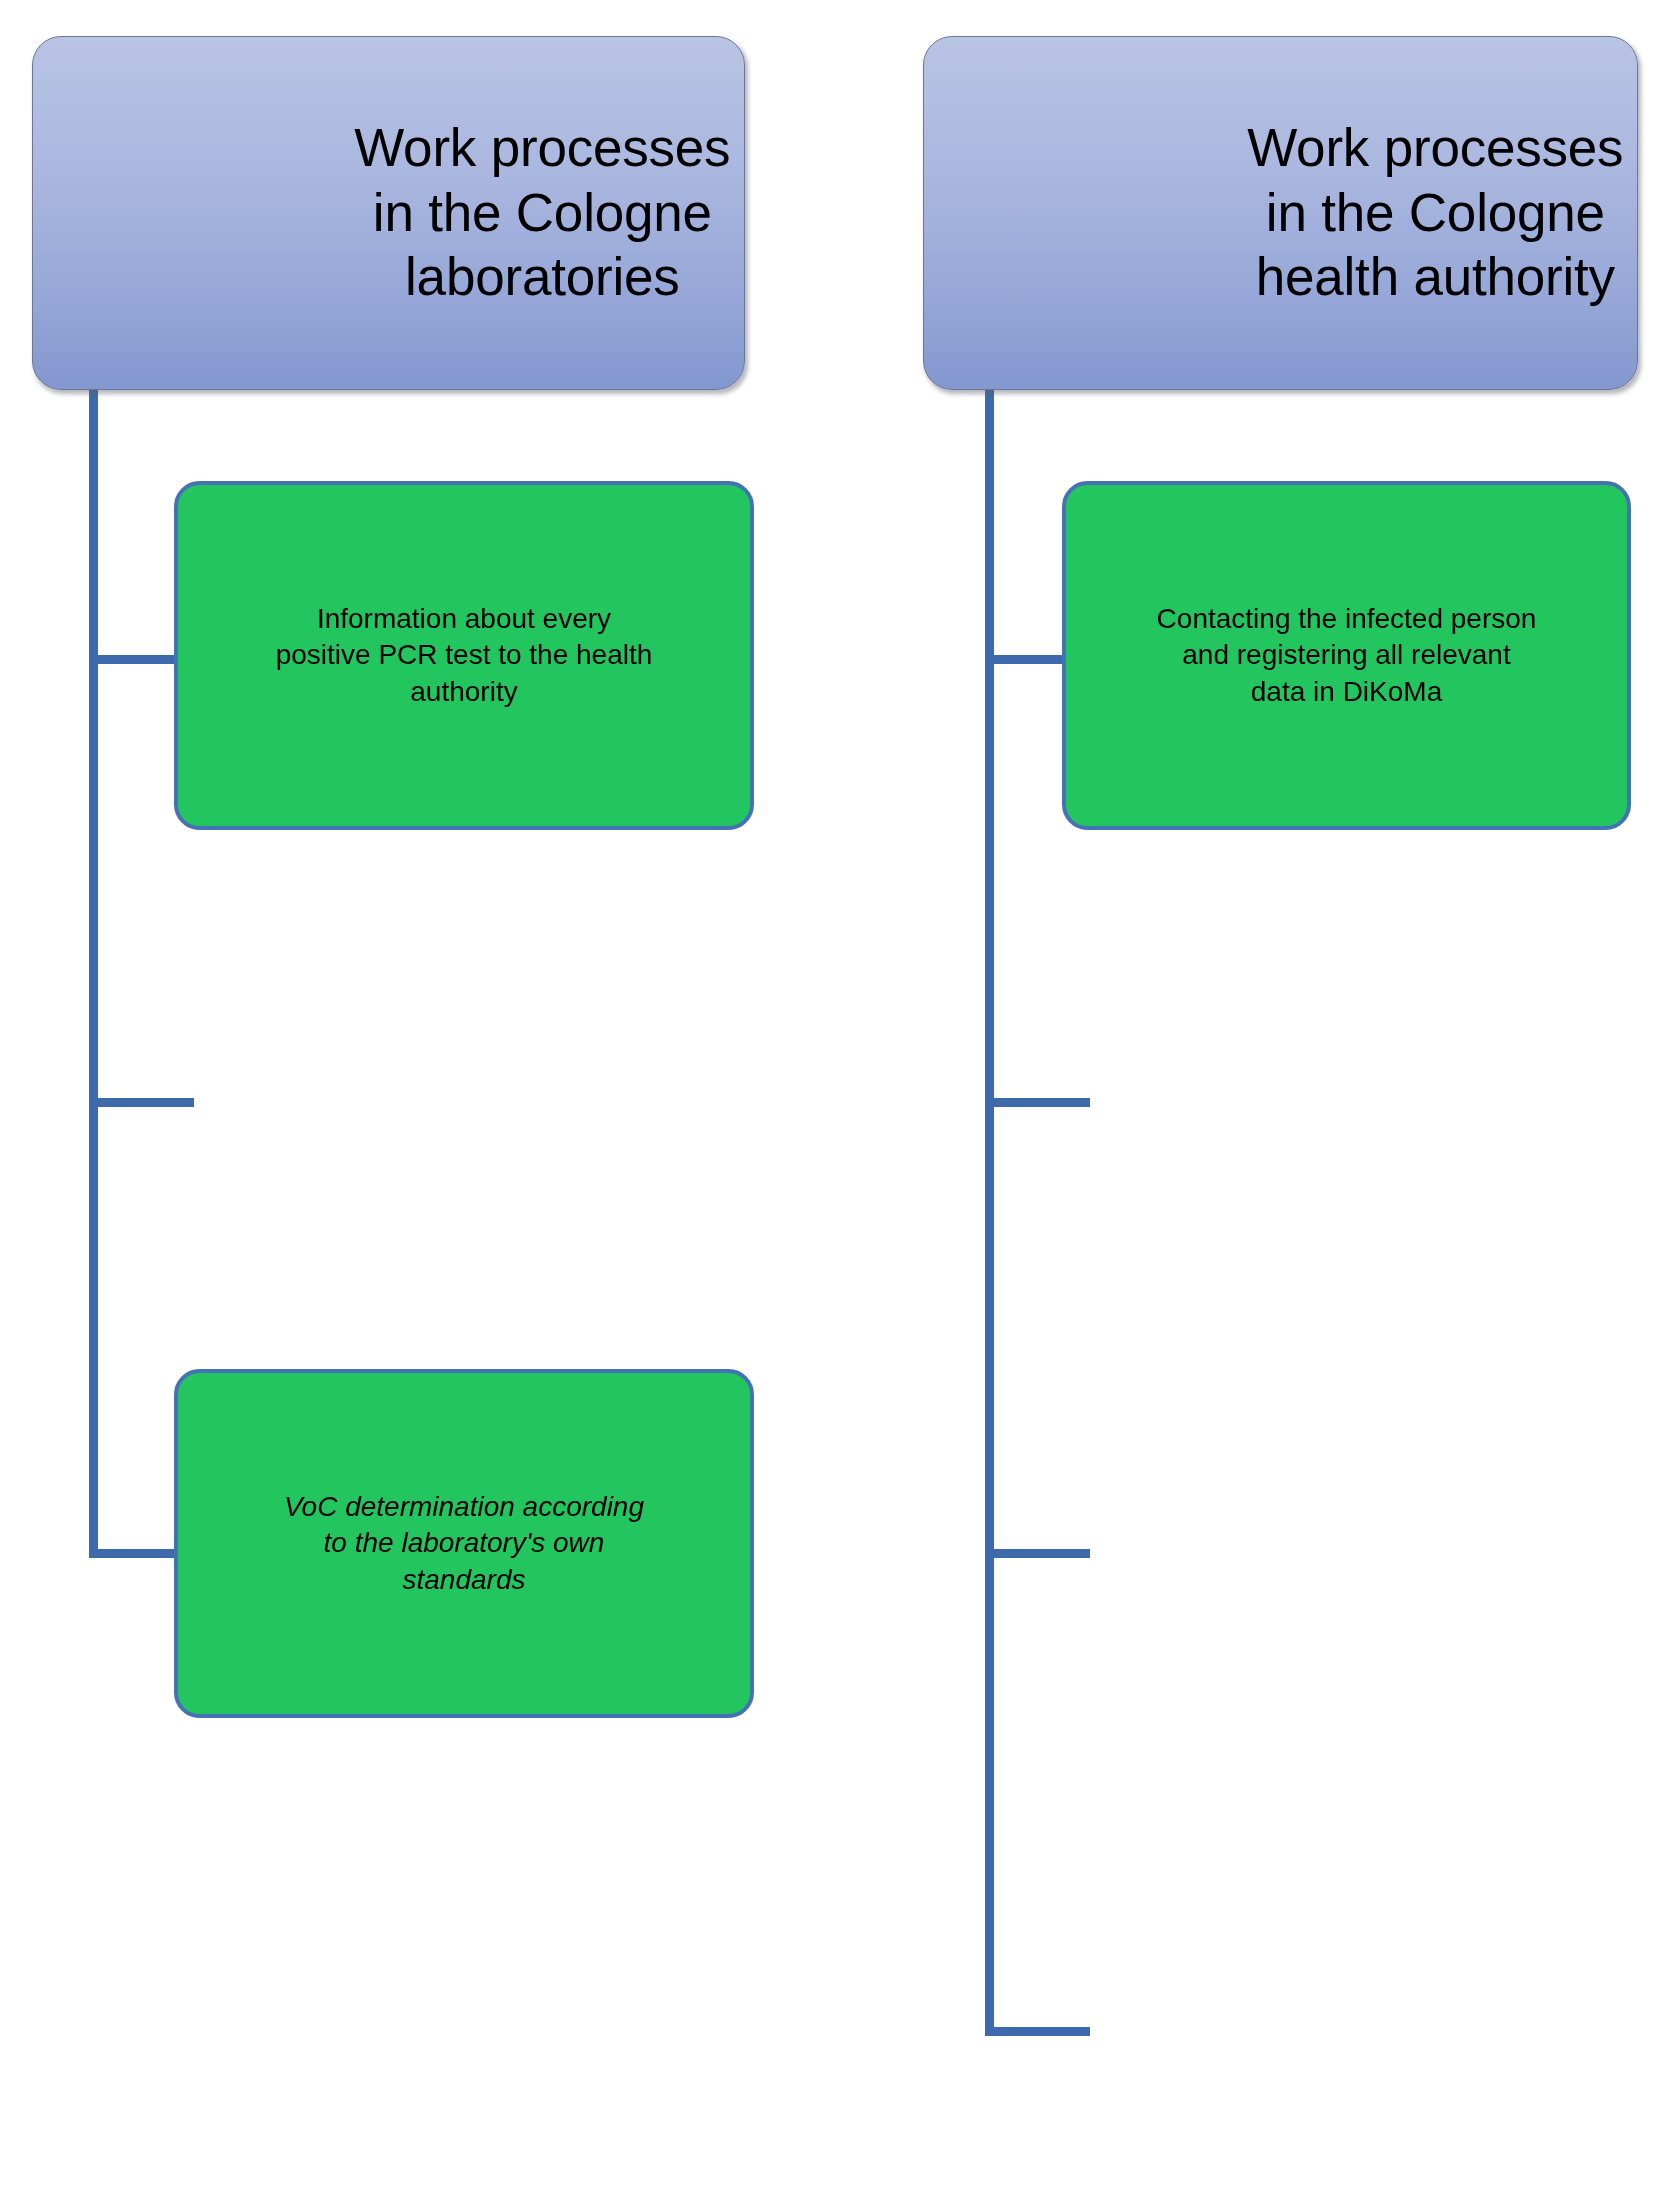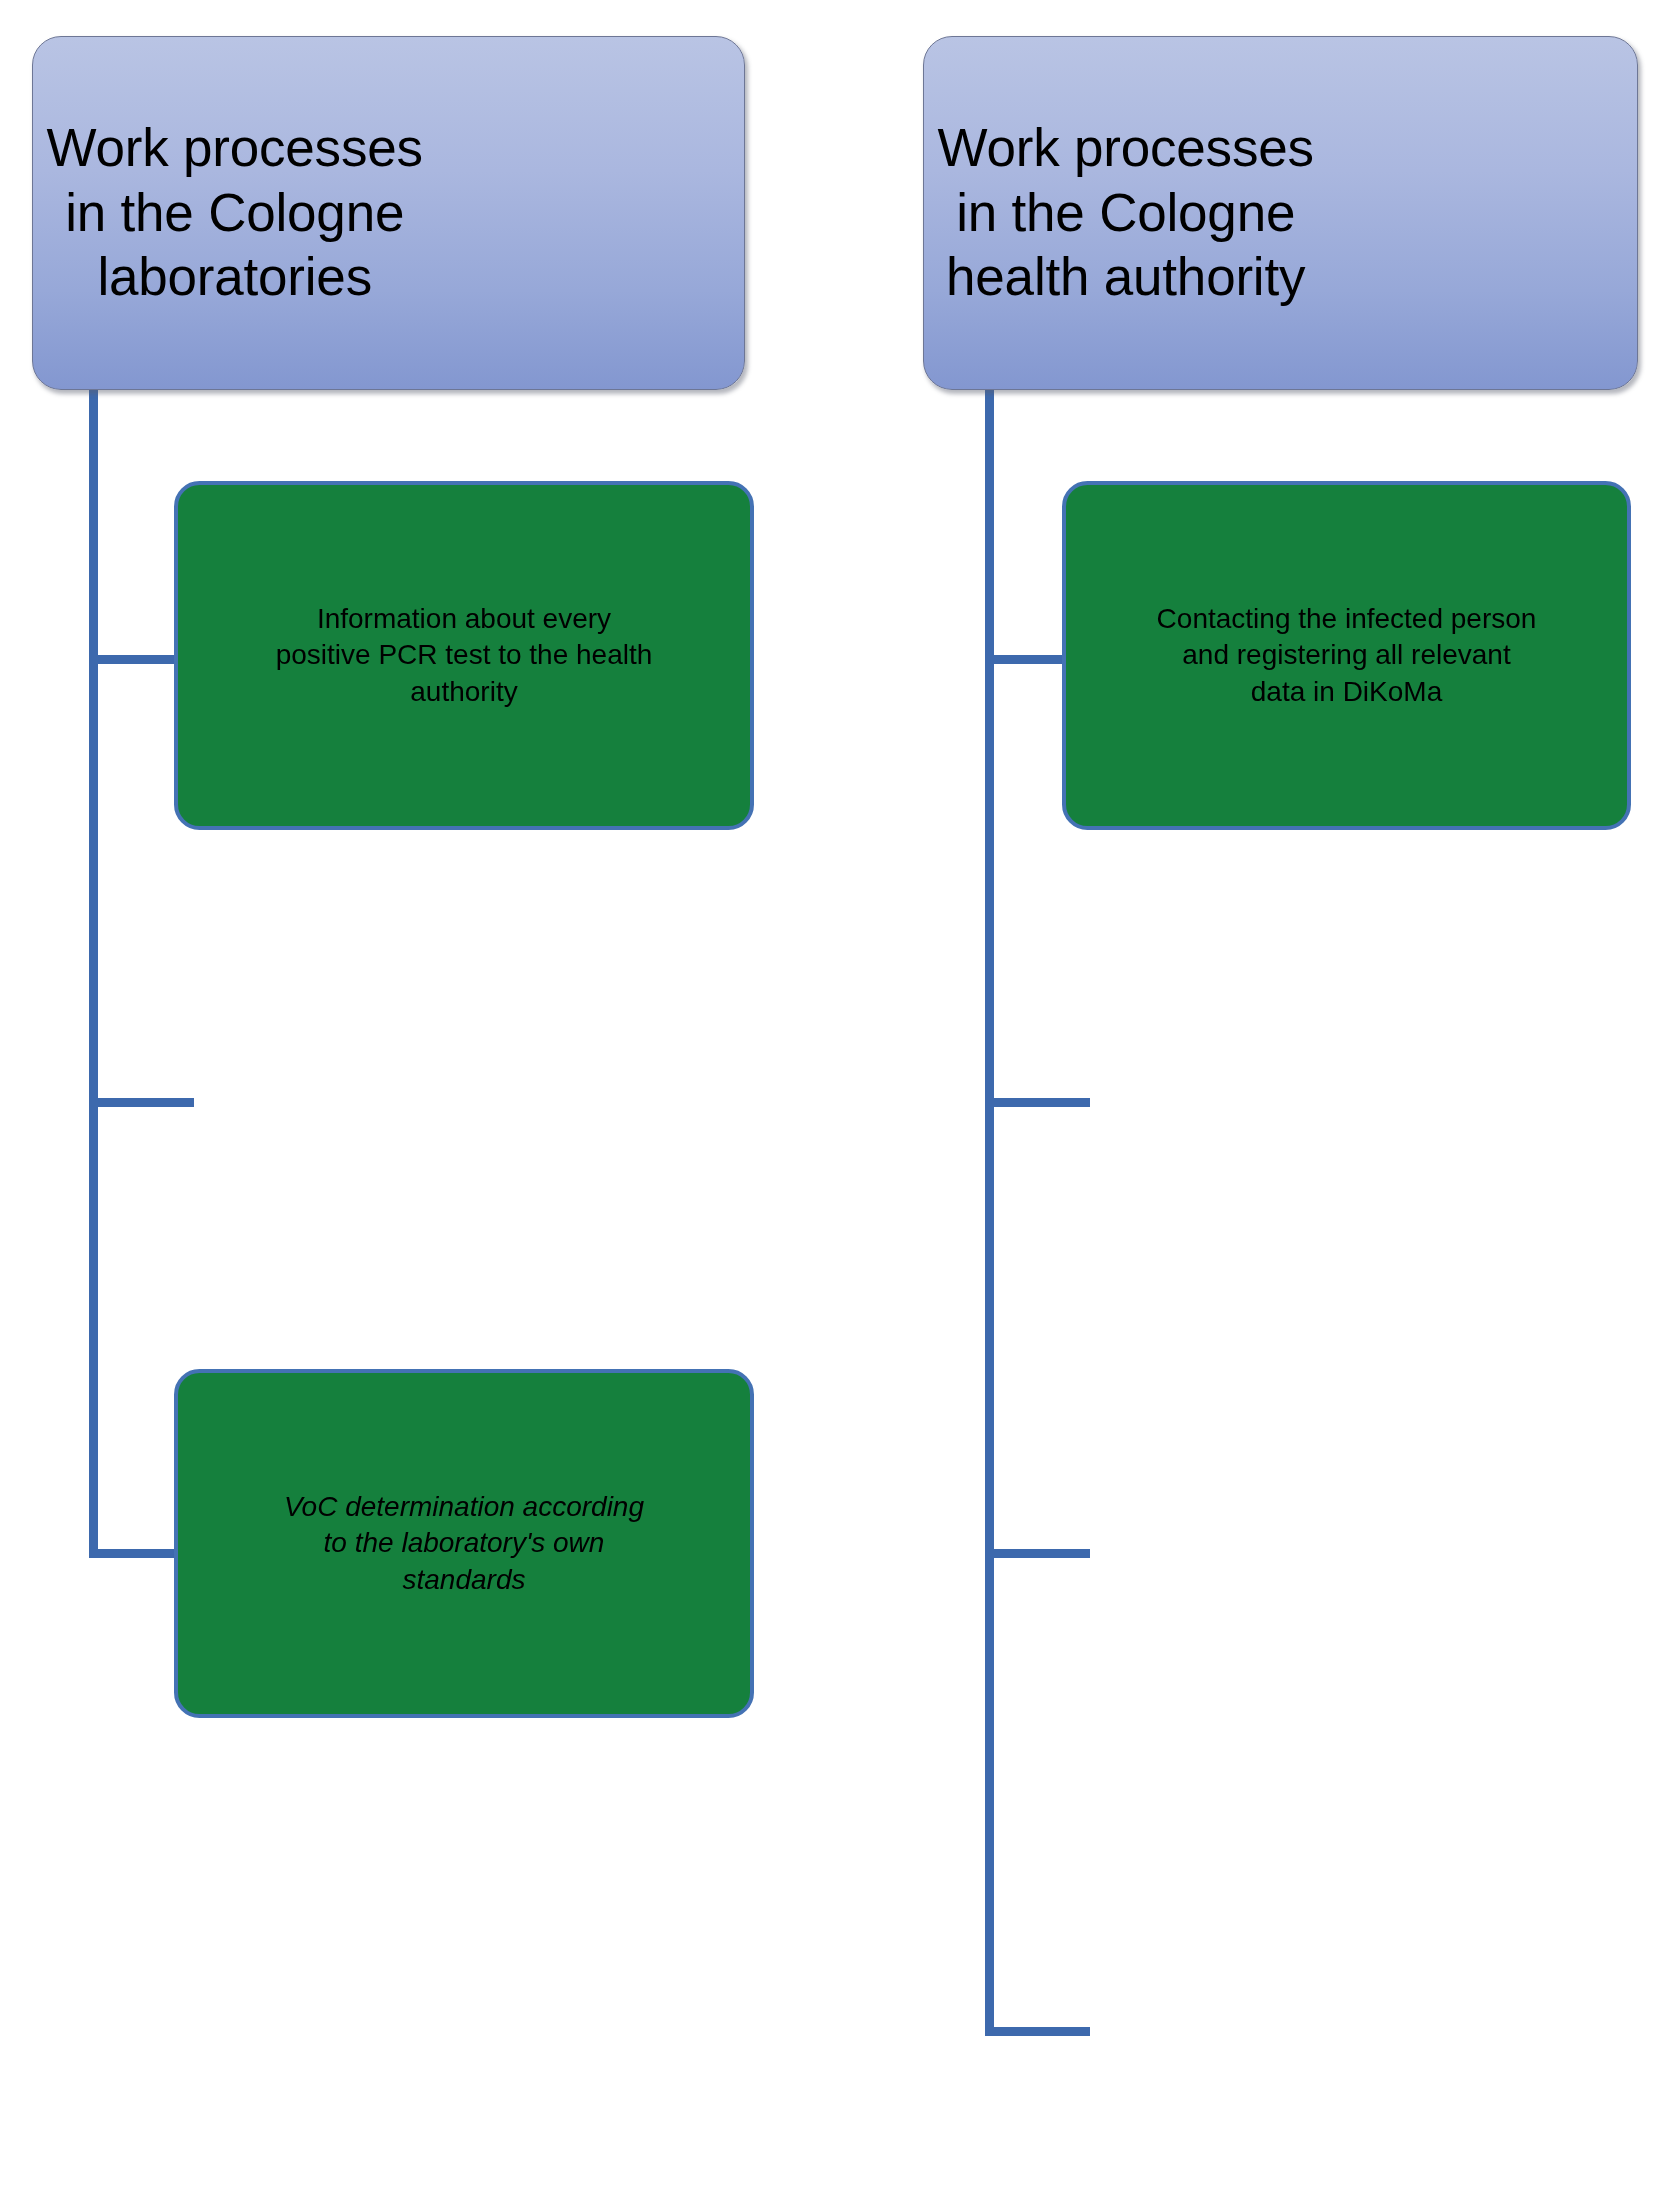--- a/index.html
+++ b/index.html
@@ -26,36 +26,36 @@
   
   .header-box {
     position: absolute;
     border-radius: 29px;
     background: linear-gradient(to bottom, #b9c4e4 0%, #aab7df 38%, #97a8d8 72%, #8397d0 100%);
     border: 1.7px solid #6d7695;
     box-shadow: 2.6px 3.4px 4.3px rgba(90, 95, 110, 0.45);
     box-sizing: border-box;
     display: flex;
     align-items: center;
-    justify-content: flex-start;
+    justify-content: flex-end;
     text-align: center;
     color: #000000;
     font-size: 53px;
     line-height: 1.22;
     font-weight: 400;
     padding: 5.1px 13.6px;
     letter-spacing: -0.2px;
   }
 
   
   .process-box {
     position: absolute;
     border: 4.3px solid #4472b4;
     border-radius: 25.5px;
-    background: #15803d;
+    background: #22c55e;
     box-sizing: border-box;
     display: flex;
     align-items: center;
     justify-content: center;
     text-align: center;
     color: #000000;
     font-size: 28px;
     line-height: 1.30;
     padding: 8.5px 22px;
   }

